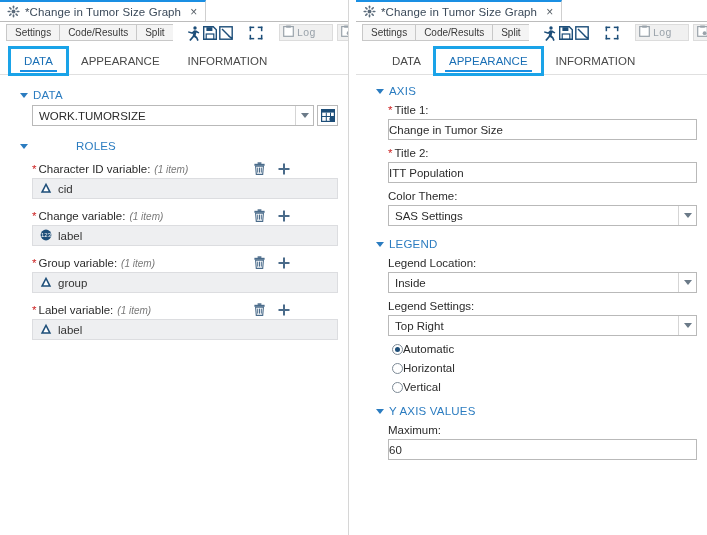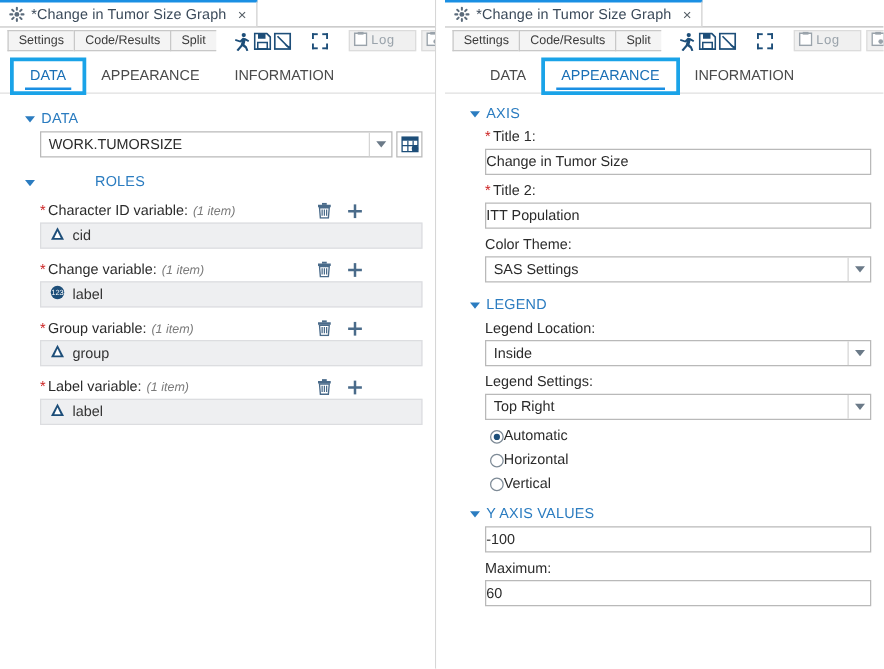--- a/index.html
+++ b/index.html
@@ -724,23 +724,20 @@
           <span>Vertical</span>
         </div>
       </div>
 
       <div class="group-head" style="margin-top:12px;">
         <span class="caret"></span>
         <span>Y AXIS VALUES</span>
       </div>
 
       <div class="indent">
-        <div class="textinput">
-          <span>-100</span>
-        </div>
 
         <div class="field-label">Maximum:</div>
         <div class="textinput">
           <span>60</span>
         </div>
 
       </div>
 
     </div>
   </div>

